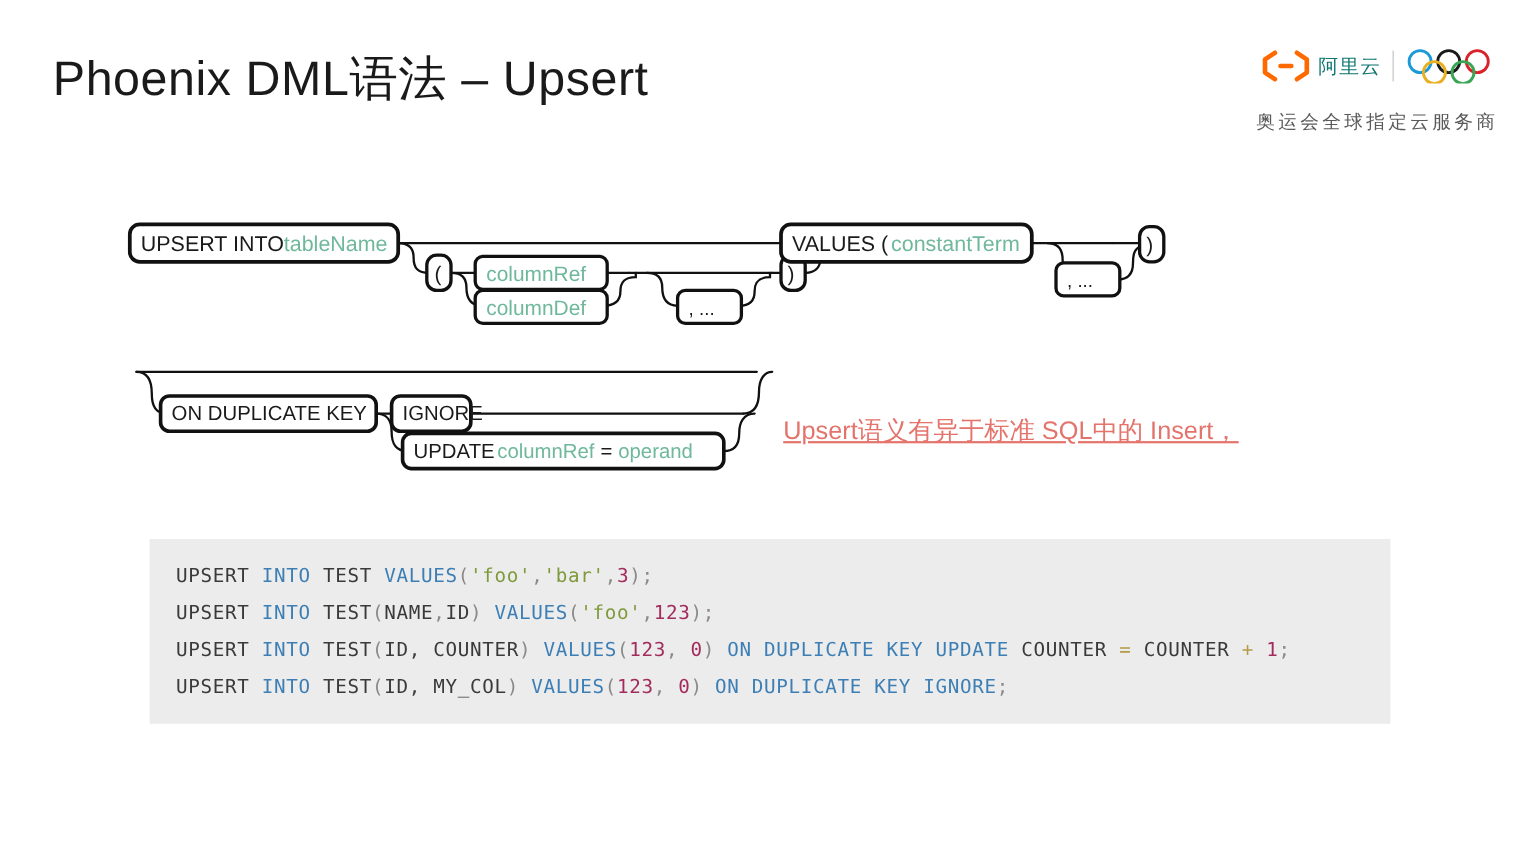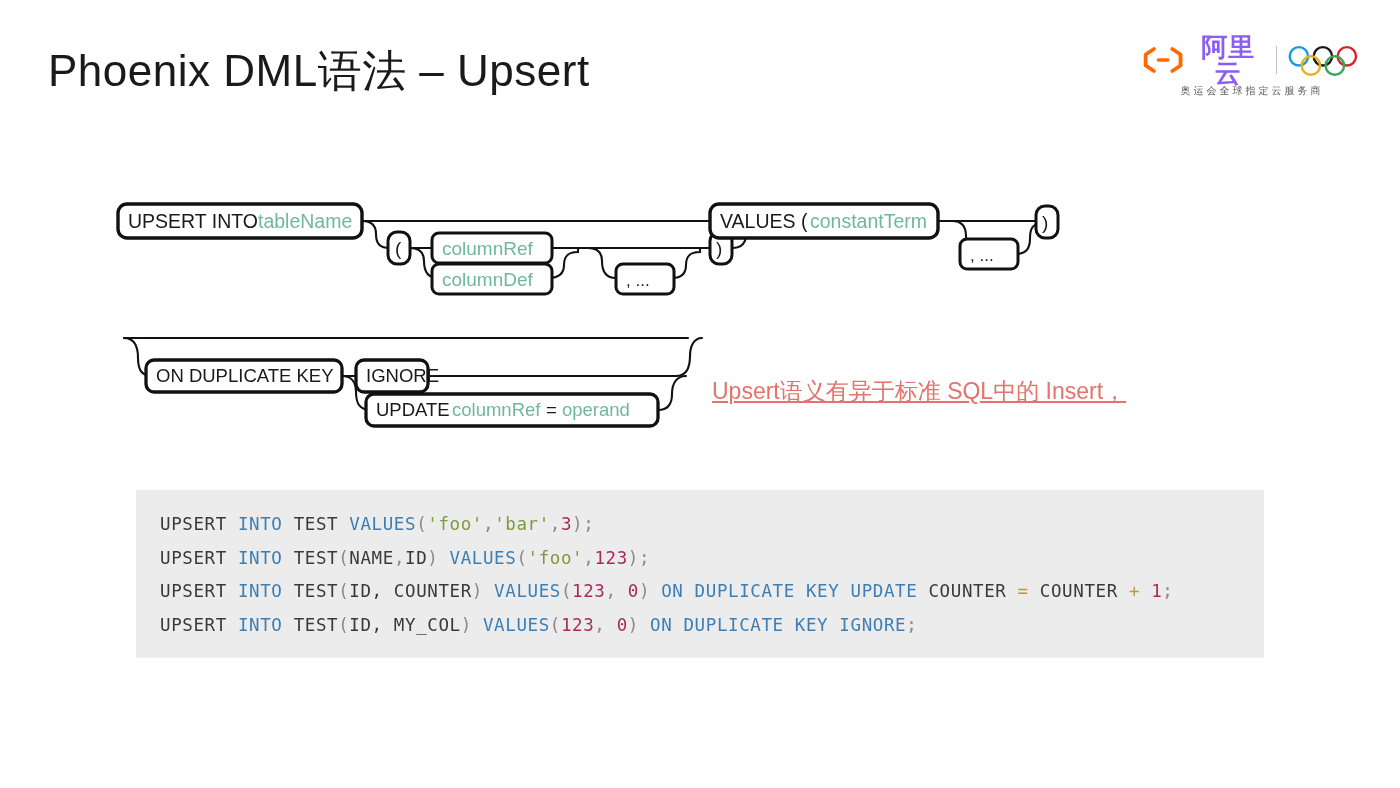--- a/index.html
+++ b/index.html
@@ -38,34 +38,34 @@
     justify-content: center;
     gap: 10px;
     height: 36px;
   }
   #logo-mark {
     display: flex;
     align-items: center;
     gap: 6px;
   }
   #ali-cn {
-    color: #8b5cf6;
-    font-size: 26px;
-    font-weight: 700;
+    color: #0f766e;
+    font-size: 18px;
+    font-weight: 400;
     line-height: 1;
     letter-spacing: 1px;
     margin-left: 1px;
   }
   #logo-divider {
     width: 1px; height: 28px;
     background: #bfbfbf;
   }
   #logo-tagline {
-    margin-top: 6px;
-    font-size: 10px;
+    margin-top: 21px;
+    font-size: 17px;
     color: #5a5a5a;
     letter-spacing: 3px;
     white-space: nowrap;
   }
 
   
   .railroad { position: absolute; text-align: center; }
   #railroad-upsert { left: 110px; top: 190px; }
   #railroad-onduplicate { left: 110px; top: 324px; }
 

